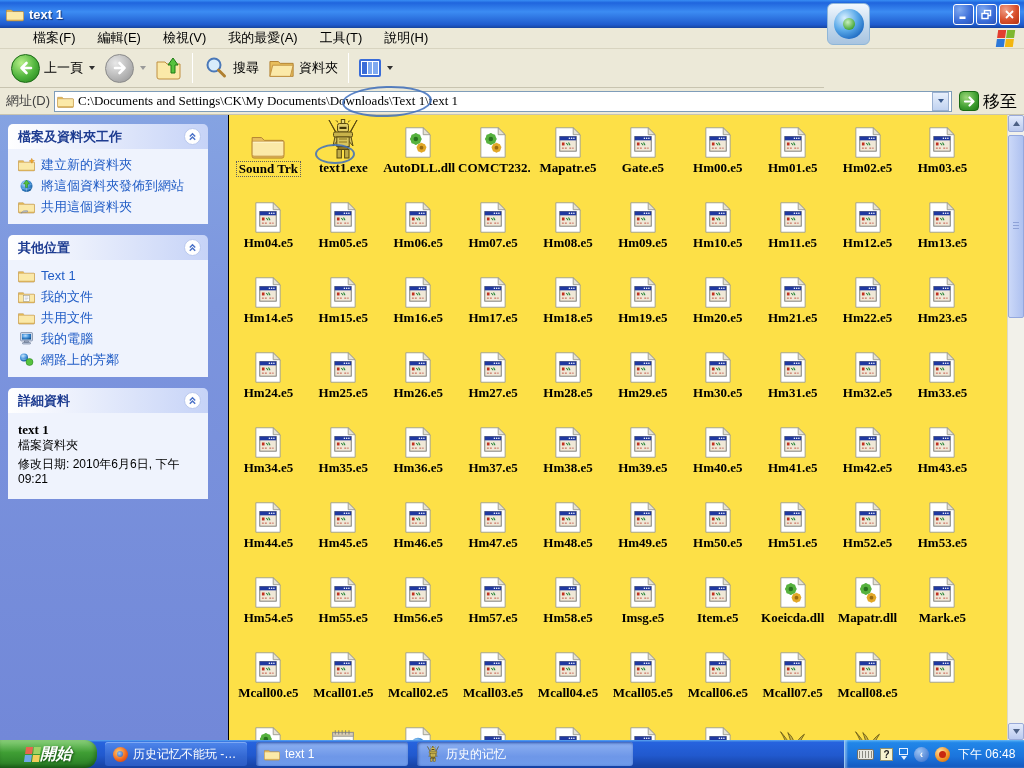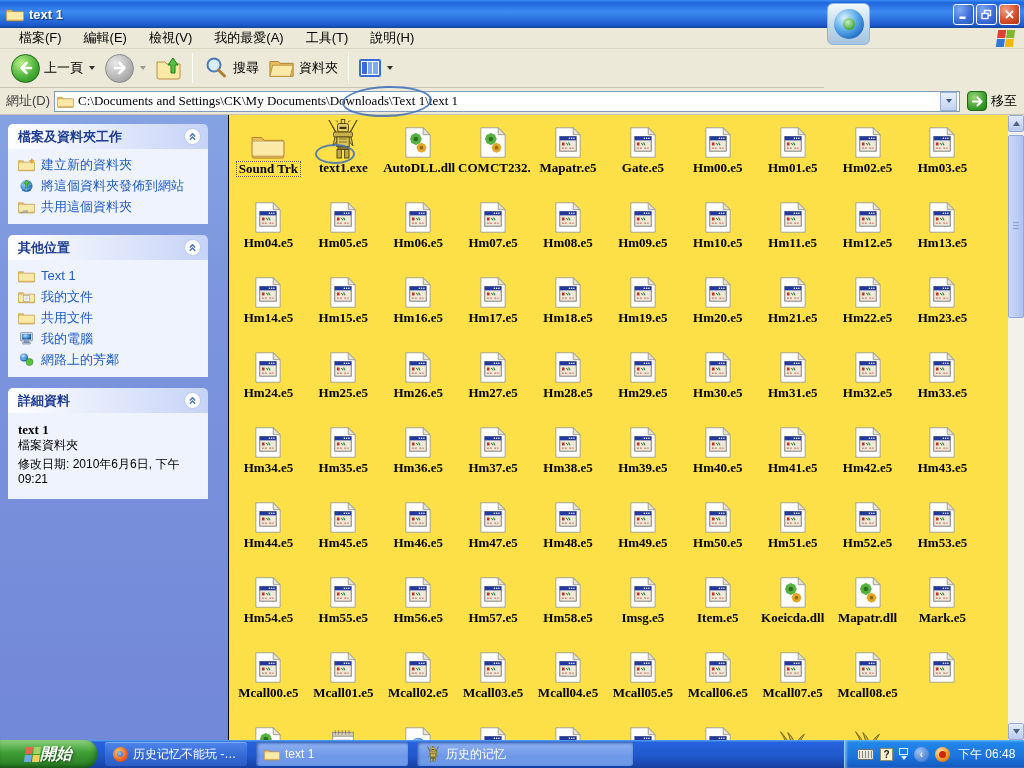--- a/index.html
+++ b/index.html
@@ -23,21 +23,21 @@
   .orb-widget { position:absolute; left:827px; top:3px; width:43px; height:42px; border-radius:6px;
     background:linear-gradient(180deg,#F2F8FE,#C2D8EC 55%,#A8C4E0); border:1px solid #8FB6D8;
     display:flex; align-items:center; justify-content:center; z-index:40; }
   .orb { width:30px; height:30px; border-radius:50%;
     background:radial-gradient(circle at 35% 30%,#D8F0FF,#58A8E8 45%,#1C68C0 80%,#0A4890); position:relative; }
   .orb::after { content:""; position:absolute; left:9px; top:9px; width:12px; height:12px; border-radius:50%;
     background:radial-gradient(circle at 40% 35%,#C8F0C0,#48A838 70%,#287818); }
 
   
   .menubar { position:absolute; left:0; top:28px; width:1024px; height:21px; background:#ECE9D8;
-    border-bottom:1px solid #D8D4C0; display:flex; align-items:center; padding-left:8px;justify-content:space-between; }
+    border-bottom:1px solid #D8D4C0; display:flex; align-items:center; padding-left:22px;justify-content:space-between; }
   .menu-items { display:flex; flex:1; gap:0; }
   .menu-item { font-size:13px; color:#000; padding:2px 11px; }
   .winflag { display:grid; grid-template-columns:8px 8px; grid-template-rows:8px 8px; gap:1px;
     transform:skewX(-8deg); margin-right:10px; }
   .winflag i { display:block; }
   .winflag i:nth-child(1){background:#E33E30;} .winflag i:nth-child(2){background:#7DB72F;}
   .winflag i:nth-child(3){background:#2D78D8;} .winflag i:nth-child(4){background:#F3B60F;}
 
   
   .toolbar { position:absolute; left:0; top:49px; width:824px; height:39px; background:#ECE9D8;
@@ -63,21 +63,21 @@
   .addr-field { flex:1; height:21px; background:#fff; border:1px solid #7F9DB9; display:flex; align-items:center; padding:0 2px; }
   .addr-ic { width:17px; height:14px; margin-right:4px; }
   .addr-text { font-family:"Liberation Serif", serif; font-size:13px; white-space:nowrap; overflow:hidden; flex:1; }
   .addr-drop { width:17px; height:19px; background:linear-gradient(180deg,#E8F0FC,#C0D2F0); border:1px solid #9AB0D0;
     display:flex; align-items:center; justify-content:center; }
   .addr-drop .caret-down { border-top-color:#3A5A8C; margin:0; }
   .go-btn { display:flex; align-items:center; gap:4px; padding:0 3px; }
   .go-ic { width:20px; height:20px; border-radius:4px; background:radial-gradient(circle at 35% 30%,#9CD878,#3E9E30 60%,#1E7A14);
     border:1px solid #1A6A14; display:flex; align-items:center; justify-content:center; }
   .go-ic svg { width:13px; height:13px; }
-  .go-label { font-size:13px; }
+  .go-label { font-size:17px; }
 
   
   .bodyrow { position:absolute; left:0; top:115px; width:1024px; height:625px; display:flex; }
 
   .sidebar { width:228px; background:linear-gradient(180deg,#85A3E2 0%,#7C95DE 30%,#7288D8 100%);
     padding:9px 20px 0 8px; overflow:hidden; }
   .panel { margin-bottom:11px; border-radius:5px 5px 0 0; }
   .panel-header { height:25px; background:linear-gradient(90deg,#FFFFFF 0%,#C6D3F7 100%);
     border-radius:5px 5px 0 0; display:flex; align-items:center; justify-content:space-between; padding:0 7px 0 10px; }
   .panel-title { font-size:13px; font-weight:bold; color:#1E3C91; }

